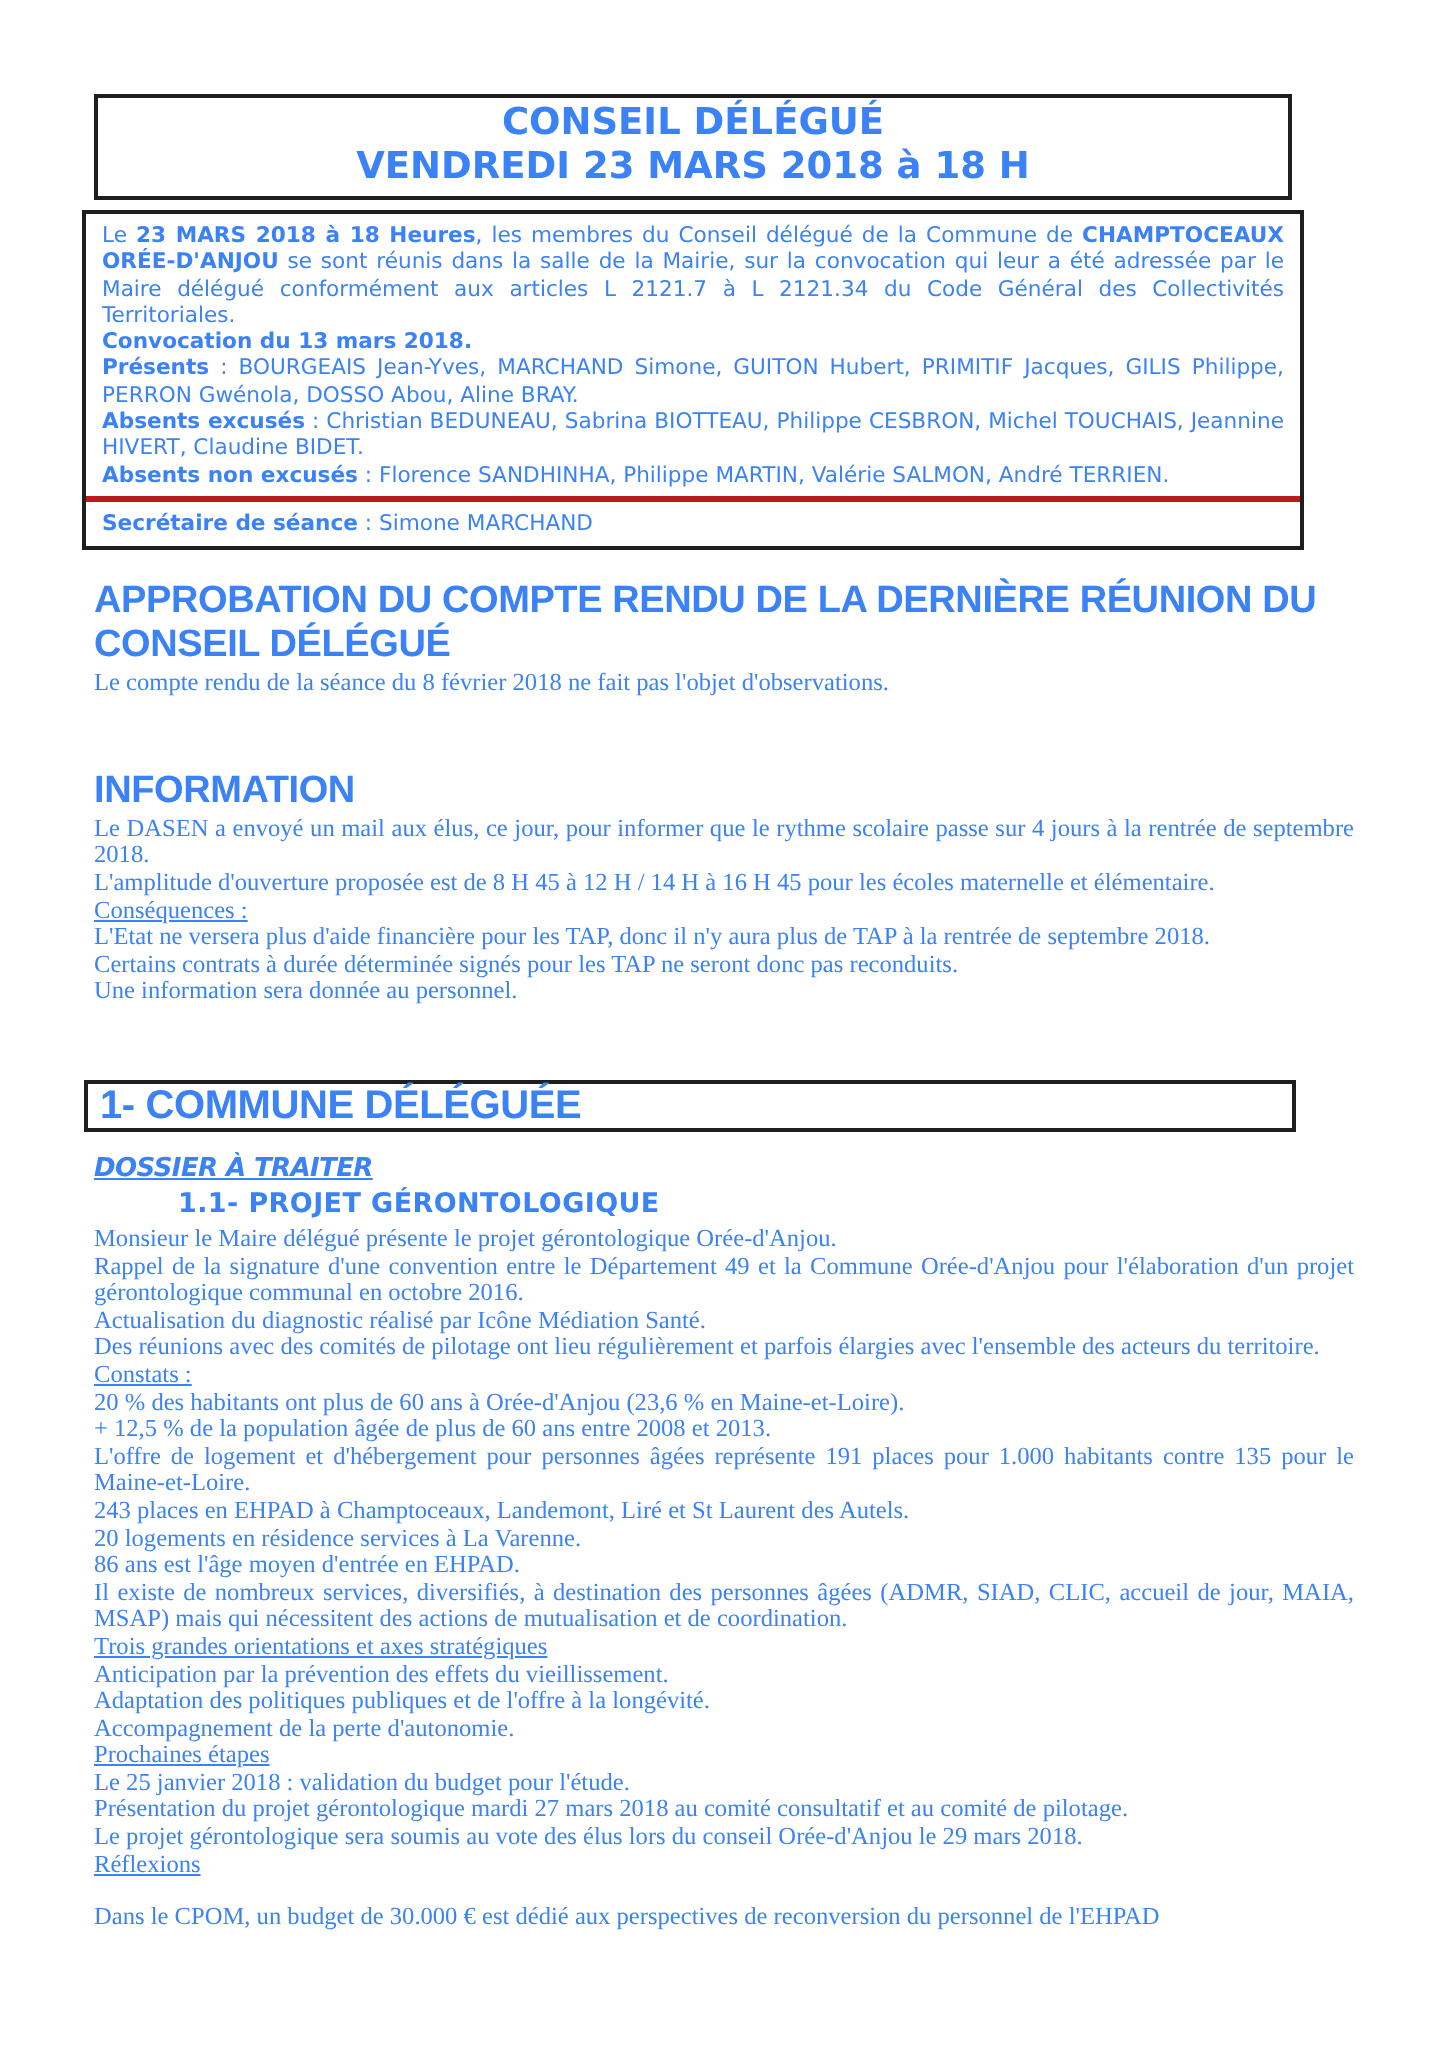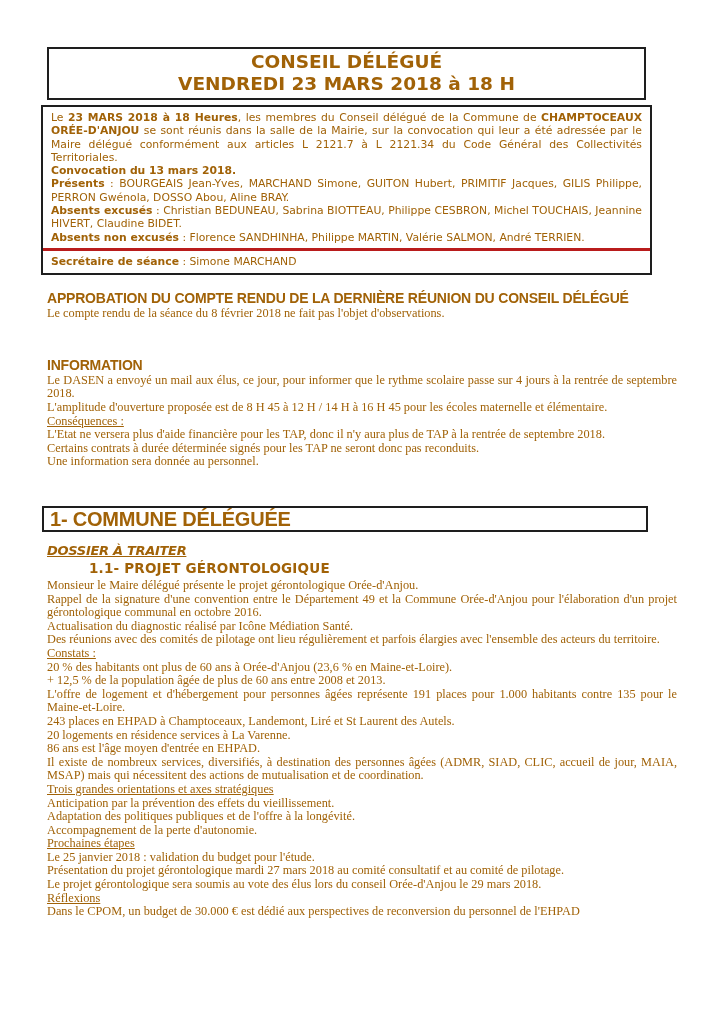--- a/index.html
+++ b/index.html
@@ -1,21 +1,21 @@
 <!DOCTYPE html>
 <html lang="fr"><head>
 <meta charset="utf-8">
 <style>
   * { margin:0; padding:0; box-sizing:border-box; }
   html,body { background:#ffffff; }
   .page {
     position:relative;
     width:724px; height:1024px;
     background:#ffffff;
-    color:#a16207;
+    color:#3b82f6;
     padding:47px 47px 0 47px;
     overflow:hidden;
     font-family:"Liberation Serif", serif;
   }
   
   .title-box {
     width:599px;
     border:2px solid #1e1e1e;
     text-align:center;
     font-family:"DejaVu Sans", sans-serif;
@@ -32,33 +32,33 @@
     font-family:"DejaVu Sans", sans-serif;
     font-size:10.8px;
     line-height:13.3px;
   }
   .info-main { padding:4px 8px 4px; text-align:justify; }
   .secretary-row { border-top:3px solid #b91c1c; padding:4px 8px 5px; }
   
   .h-sans {
     font-family:"Liberation Sans", sans-serif;
     font-weight:bold;
-    font-size:14px;
+    font-size:19px;
     letter-spacing:-0.2px;
   }
   .sec-approbation { margin-top:15px; }
   .sec-information { margin-top:36px; }
   .serif {
     font-family:"Liberation Serif", serif;
     font-size:12.3px;
     line-height:13.6px;
     text-align:justify;
   }
   .serif p.u { text-decoration:underline; }
-  .serif p.gap { }
+  .serif p.gap { margin-top:13px; }
   .body-one { margin-top:1px; }
   
   .commune-box {
     margin-top:37px;
     margin-left:-5px;
     width:606px;
     border:2px solid #1e1e1e;
     font-family:"Liberation Sans", sans-serif;
     font-weight:bold;
     font-size:20px;

